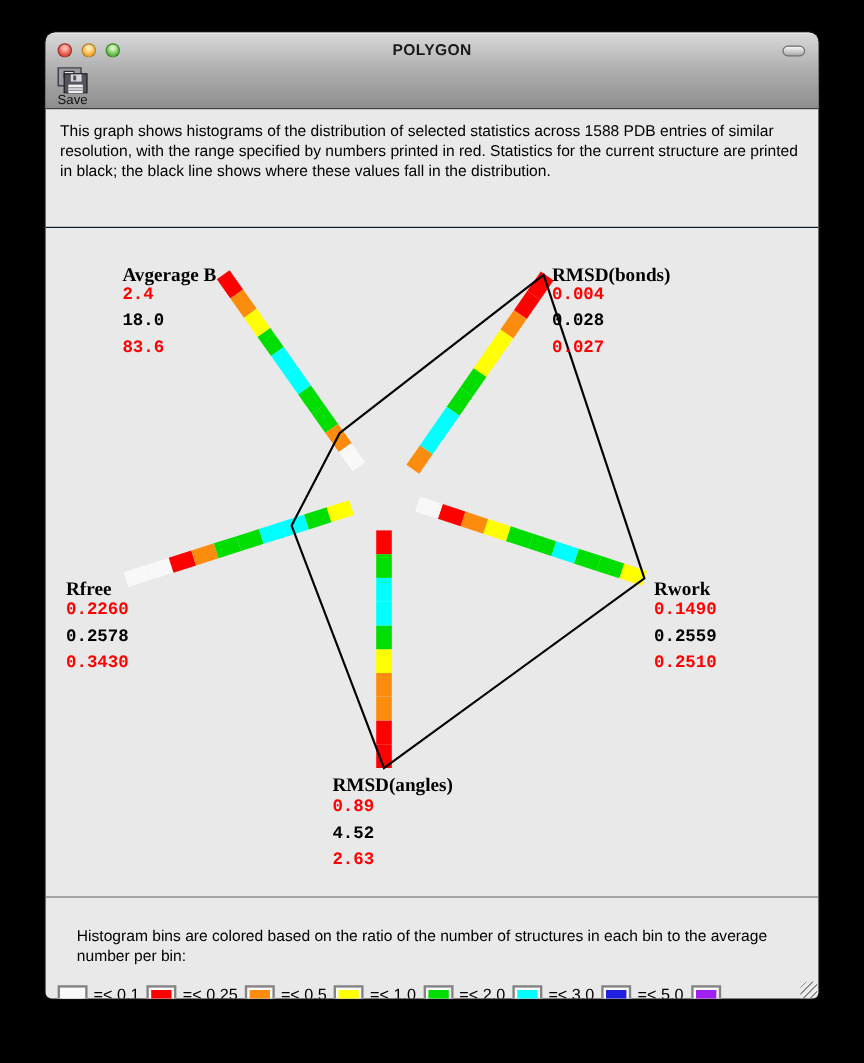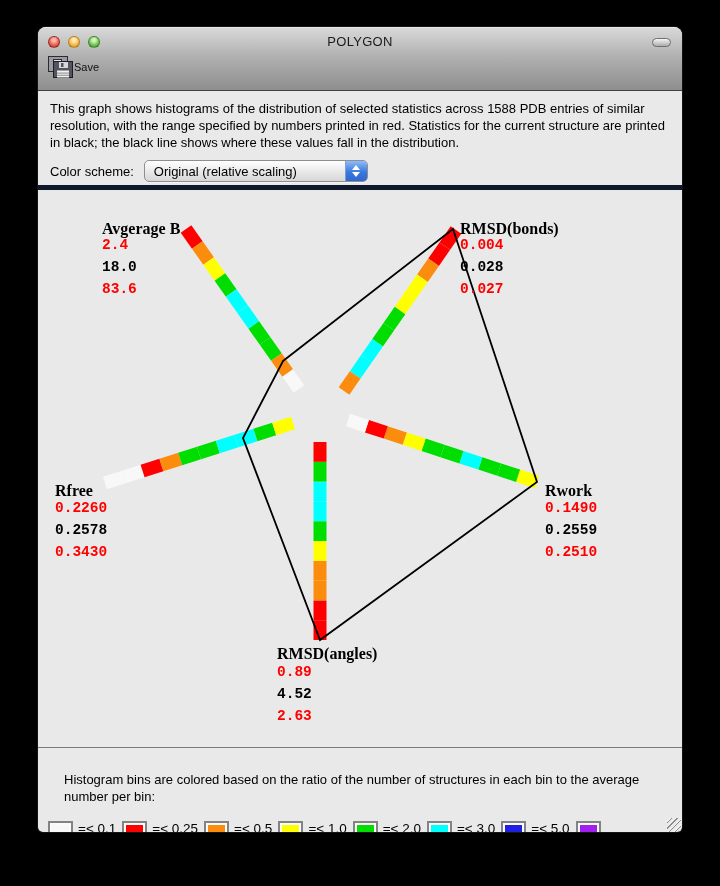--- a/index.html
+++ b/index.html
@@ -11,30 +11,30 @@
   
   .titlebar{height:28px;background:linear-gradient(#d8d8d8,#b3b3b3);
             position:relative;display:flex;align-items:center;
             border-top:1px solid #e9e9e9;box-sizing:border-box}
   .lights{display:flex;gap:8px;margin-left:10px}
   .light{width:12px;height:12px;border-radius:50%;box-sizing:border-box}
   .light.red{background:radial-gradient(circle at 50% 32%,#ffb3aa 0 18%,#e9594c 60%,#b83b30);border:1px solid rgba(90,10,5,.55)}
   .light.yellow{background:radial-gradient(circle at 50% 32%,#ffe9b3 0 18%,#f6b43e 60%,#c98a1e);border:1px solid rgba(120,80,0,.5)}
   .light.green{background:radial-gradient(circle at 50% 32%,#d2f2b9 0 18%,#6cc04e 60%,#3f9428);border:1px solid rgba(10,80,0,.5)}
   .win-title{position:absolute;left:0;right:0;text-align:center;
-             font-size:13px;font-weight:400;color:#1a1a1a;letter-spacing:.3px}
+             font-size:13px;font-weight:700;color:#1a1a1a;letter-spacing:.3px}
   .lozenge{position:absolute;right:11px;top:10px;width:19px;height:9px;border-radius:5px;
            background:linear-gradient(#f6f6f6,#ababab);border:1px solid #6f6f6f;box-sizing:border-box}
   
   .toolbar{height:36px;background:linear-gradient(#b2b2b2,#8e8e8e);
            border-bottom:1px solid #3f3f3f;display:flex;align-items:flex-start;box-sizing:border-box}
-  .save-btn{display:flex;align-items:center;margin-left:9px;margin-top:1px;cursor:default}
+  .save-btn{display:flex;flex-direction:column;align-items:center;margin-left:9px;margin-top:1px;cursor:default}
   .save-btn .lbl{font-size:11px;color:#111;margin-top:0px}
   
-  .info{height:99px;box-sizing:border-box;border-bottom:5px solid #0f172a;padding:9px 12px 0}
+  .info{height:99px;box-sizing:border-box;border-bottom:1px solid #0f172a;padding:9px 12px 0}
   .info p{margin:0;font-size:13px;line-height:17px;color:#000}
   .controls{display:flex;align-items:center;margin-top:9px}
   .ctl-label{font-size:13px;color:#000}
   .popup{margin-left:10px;width:224px;height:22px;border:1px solid #8f8f8f;border-radius:5px;
          background:linear-gradient(#ffffff,#d6d6d6);display:flex;align-items:center;
          box-shadow:0 1px 1px rgba(255,255,255,.6);box-sizing:border-box;overflow:hidden}
   .popup .val{flex:1;font-size:13px;color:#000;padding-left:9px;white-space:nowrap}
   .popup .cap{width:21px;align-self:stretch;background:linear-gradient(#8fbcf8,#3a79e0 55%,#2f66d0);
               border-left:1px solid #7f9fd0;display:flex;flex-direction:column;
               align-items:center;justify-content:center;gap:2px}
@@ -84,30 +84,20 @@
         <rect x="10" y="14.5" width="12" height="7" fill="#f2f2f2"></rect>
         <rect x="10" y="16.5" width="12" height="1.2" fill="#9a9aa0"></rect>
         <rect x="10" y="18.7" width="12" height="1.2" fill="#9a9aa0"></rect>
       </svg>
       <span class="lbl">Save</span>
     </div>
   </div>
 
   <div class="info">
     <p>This graph shows histograms of the distribution of selected statistics across 1588 PDB entries of similar resolution, with the range specified by numbers printed in red.  Statistics for the current structure are printed in black; the black line shows where these values fall in the distribution.</p>
-    <div class="controls">
-      <span class="ctl-label">Color scheme:</span>
-      <div class="popup">
-        <span class="val">Original (relative scaling)</span>
-        <span class="cap">
-          <span class="tri up"></span>
-            <span class="tri down"></span>
-        </span>
-      </div>
-    </div>
   </div>
 
   <div class="plot">
     <svg id="plot-svg" width="644" height="557" viewBox="0 0 644 557">
         <g>
           <line x1="148" y1="39" x2="159.3" y2="55" stroke="#ff0000" stroke-width="13"></line>
           <line x1="159.3" y1="55" x2="170.6" y2="71" stroke="#fb8c0d" stroke-width="13"></line>
           <line x1="170.6" y1="71" x2="181.9" y2="87" stroke="#ffff00" stroke-width="13"></line>
           <line x1="181.9" y1="87" x2="193.2" y2="103" stroke="#00dd00" stroke-width="13"></line>
           <line x1="193.2" y1="103" x2="204.5" y2="119" stroke="#00ffff" stroke-width="13"></line>

